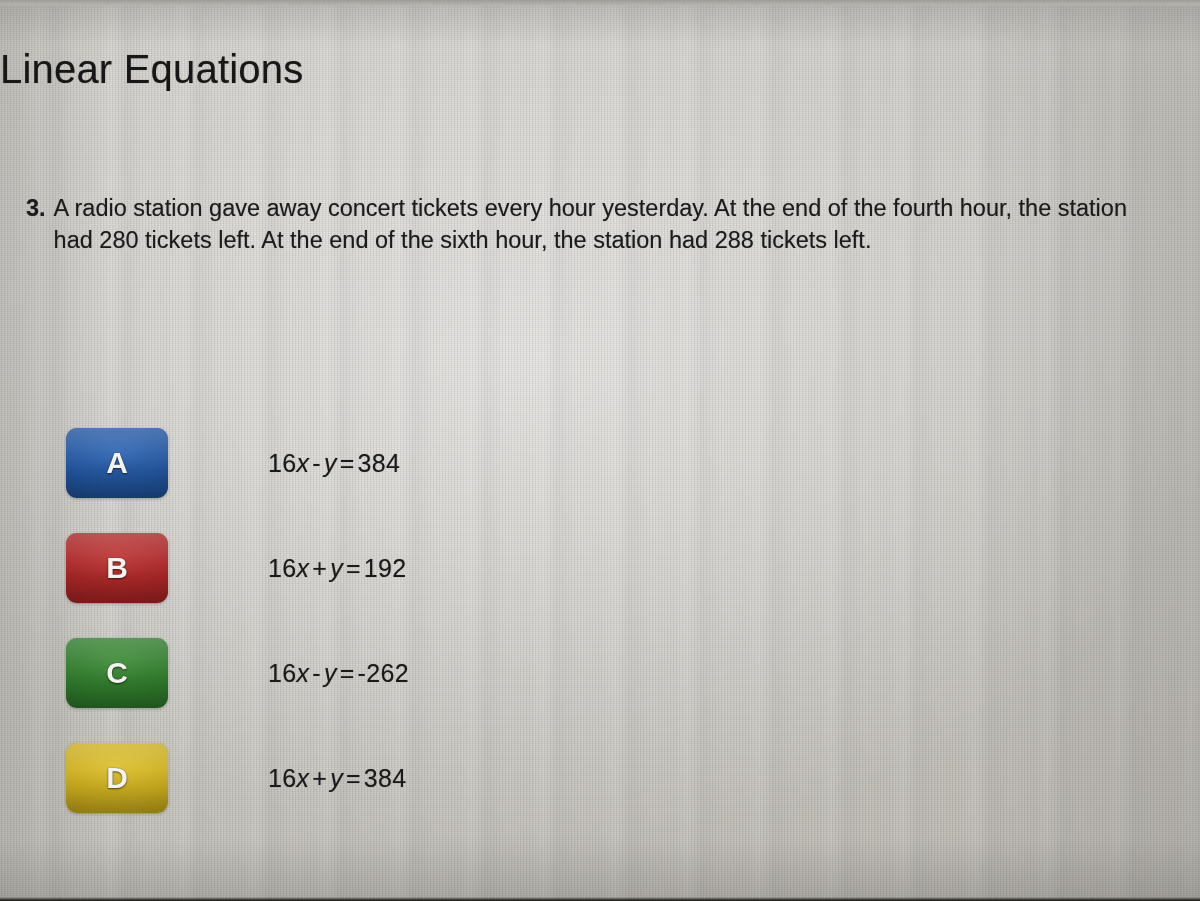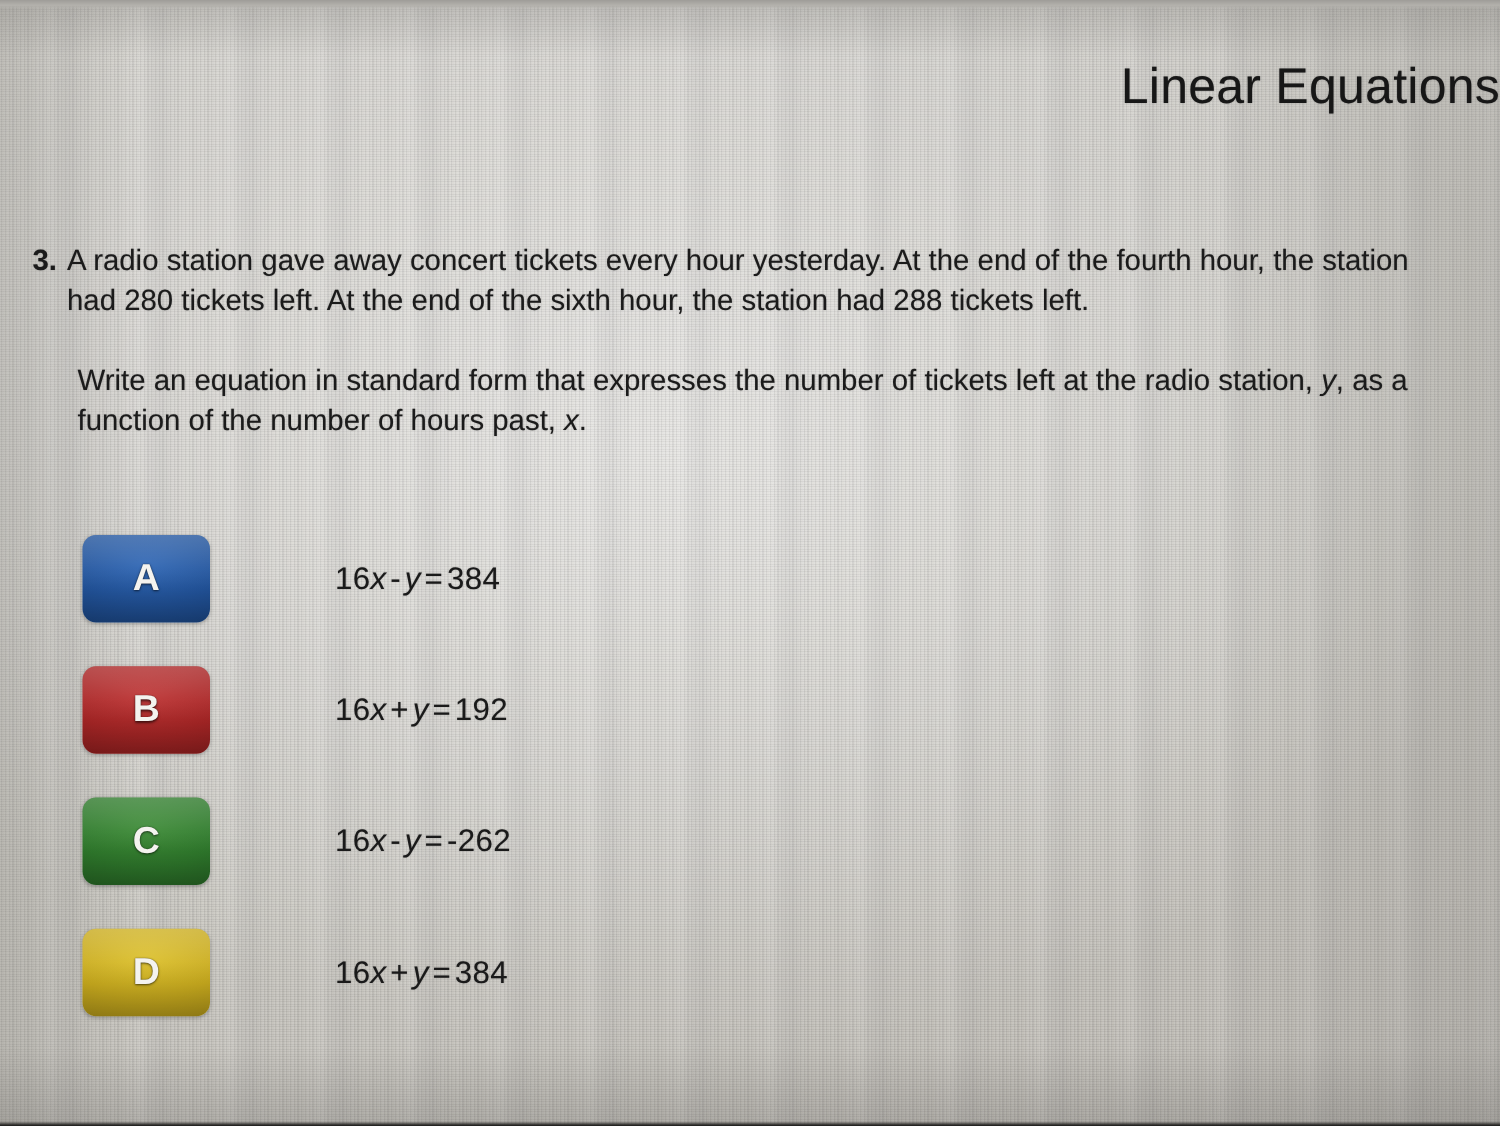--- a/index.html
+++ b/index.html
@@ -106,21 +106,21 @@
     position: absolute;
     inset: 0;
     z-index: 5;
   }
 
   .page-title {
     position: absolute;
     top: 47px;
     left: 0;
     right: 0;
-    text-align: right;
+    text-align: left;
     font-size: 40px;
     font-weight: 400;
     letter-spacing: 0.2px;
     color: #171717;
     text-shadow: 0 0 1px rgba(40,40,40,0.45);
   }
 
   .question-block {
     position: absolute;
     top: 192px;
@@ -247,23 +247,20 @@
 
     <div class="page-title">Linear Equations</div>
 
     <div class="question-block">
 
       <div class="q-para">
         <span class="q-number">3.</span>
         <span class="q-text">A radio station gave away concert tickets every hour yesterday. At the end of the fourth hour, the station had 280 tickets left. At the end of the sixth hour, the station had 288 tickets left.</span>
       </div>
 
-      <div class="q-prompt">
-        <span>Write an equation in standard form that expresses the number of tickets left at the radio station, </span><span class="var">y</span><span>, as a function of the number of hours past, </span><span class="var">x</span><span>.</span>
-      </div>
 
     </div>
 
     <div class="choices">
 
       <div class="choice-row">
         <div class="choice-btn a">
           <span class="letter">A</span>
         </div>
         <div class="choice-eq">

